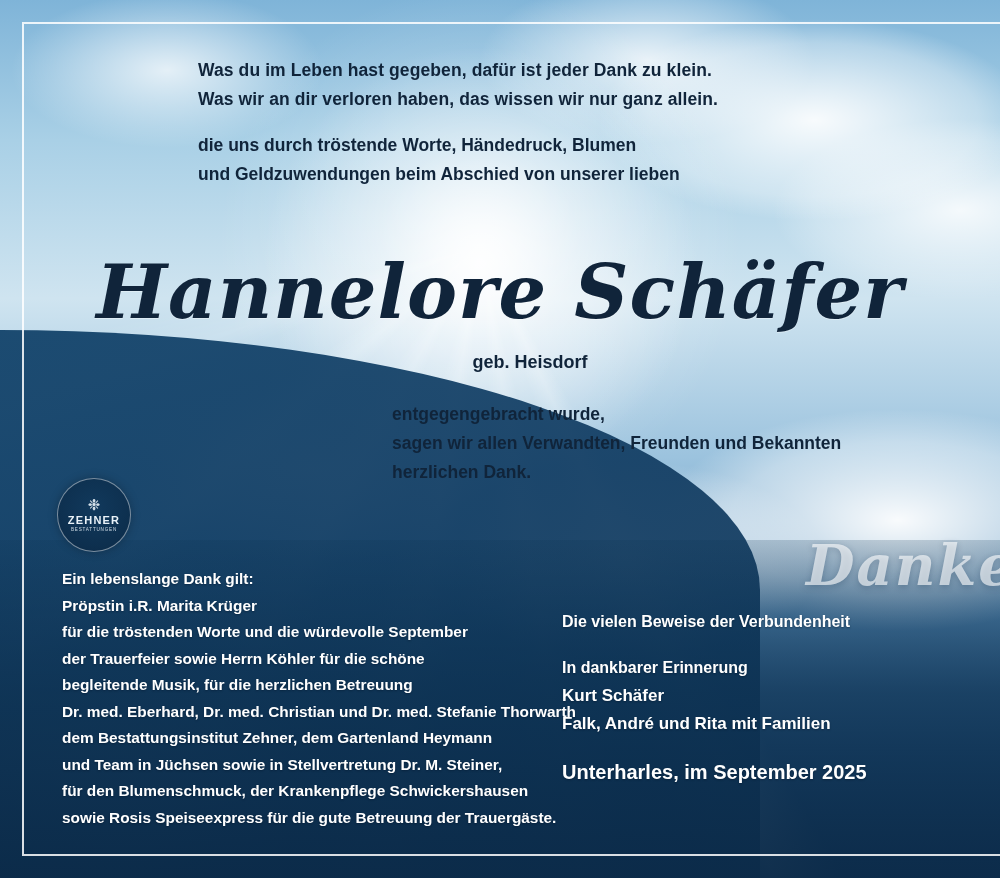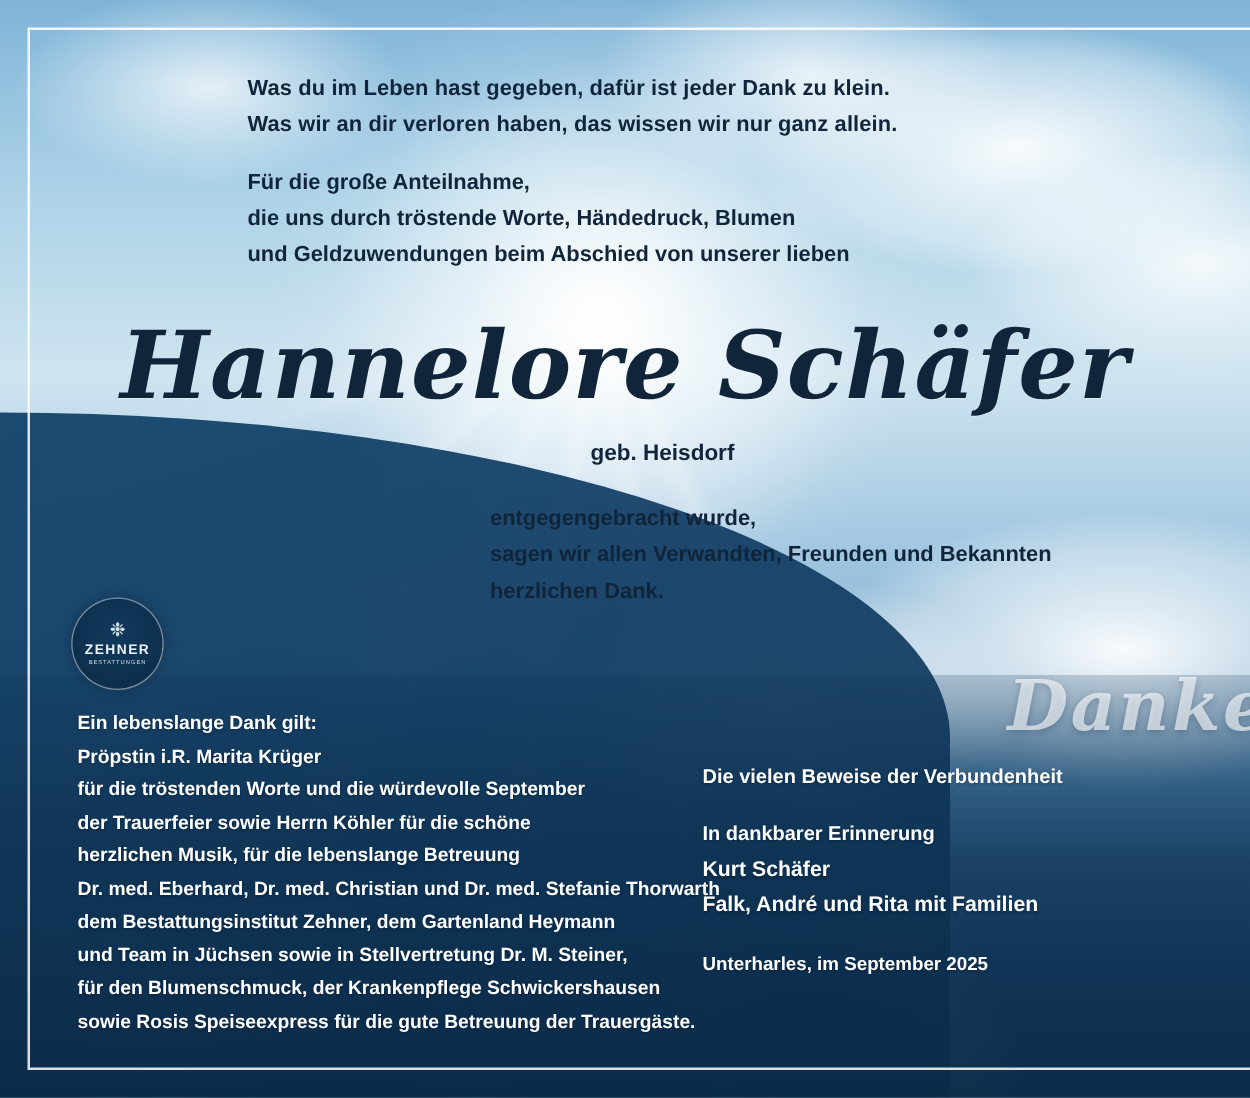--- a/index.html
+++ b/index.html
@@ -132,41 +132,40 @@
     color:#ffffff;font-weight:bold;font-size:15.4px;line-height:26.5px;
     text-shadow:0 1px 2px rgba(0,20,40,.45);
   }
   .rightblock{
     position:absolute;right:62px;top:608px;width:420px;text-align:left;
     color:#ffffff;font-weight:bold;font-size:16px;line-height:28px;
     text-shadow:0 1px 2px rgba(0,20,40,.45);
   }
   .rightblock .gap{height:18px;}
   .rightblock .big{font-size:17px;}
-  .rightblock .place{margin-top:20px;font-size:15px;}
+  .rightblock .place{margin-top:20px;font-size:20px;}
 </style>
 </head>
 <body>
 
 <div class="card">
   <div class="sunglow"></div>
   <div class="rays"></div>
   <div class="darkband"></div>
   <div class="darkband2"></div>
   <div class="frame"></div>
 
   <div class="content">
 
     <div class="verse">
       <div>Was du im Leben hast gegeben, dafür ist jeder Dank zu klein.</div>
       <div>Was wir an dir verloren haben, das wissen wir nur ganz allein.</div>
     </div>
 
     <div class="intro">
-      <div>Für die große Anteilnahme,</div>
       <div>die uns durch tröstende Worte, Händedruck, Blumen</div>
       <div>und Geldzuwendungen beim Abschied von unserer lieben</div>
     </div>
 
     <div class="name">Hannelore Schäfer</div>
     <div class="maiden">geb. Heisdorf</div>
 
     <div class="cont">
       <div>entgegengebracht wurde,</div>
       <div>sagen wir allen Verwandten, Freunden und Bekannten</div>
@@ -179,21 +178,21 @@
       <div class="puff">❉</div>
       <div class="lname">ZEHNER</div>
       <div class="lsub">BESTATTUNGEN</div>
     </div>
 
     <div class="thanks">
       <div>Ein lebenslange Dank gilt:</div>
       <div>Pröpstin i.R. Marita Krüger</div>
       <div>für die tröstenden Worte und die würdevolle September</div>
       <div>der Trauerfeier sowie Herrn Köhler für die schöne</div>
-      <div>herzlichen Musik, für die lebenslange Betreuung</div>
+      <div>begleitende Musik, für die herzlichen Betreuung</div>
       <div>Dr. med. Eberhard, Dr. med. Christian und Dr. med. Stefanie Thorwarth</div>
       <div>dem Bestattungsinstitut Zehner, dem Gartenland Heymann</div>
       <div>und Team in Jüchsen sowie in Stellvertretung Dr. M. Steiner,</div>
       <div>für den Blumenschmuck, der Krankenpflege Schwickershausen</div>
       <div>sowie Rosis Speiseexpress für die gute Betreuung der Trauergäste.</div>
     </div>
 
     <div class="rightblock">
       <div>Die vielen Beweise der Verbundenheit</div>
       <div class="gap"></div>

